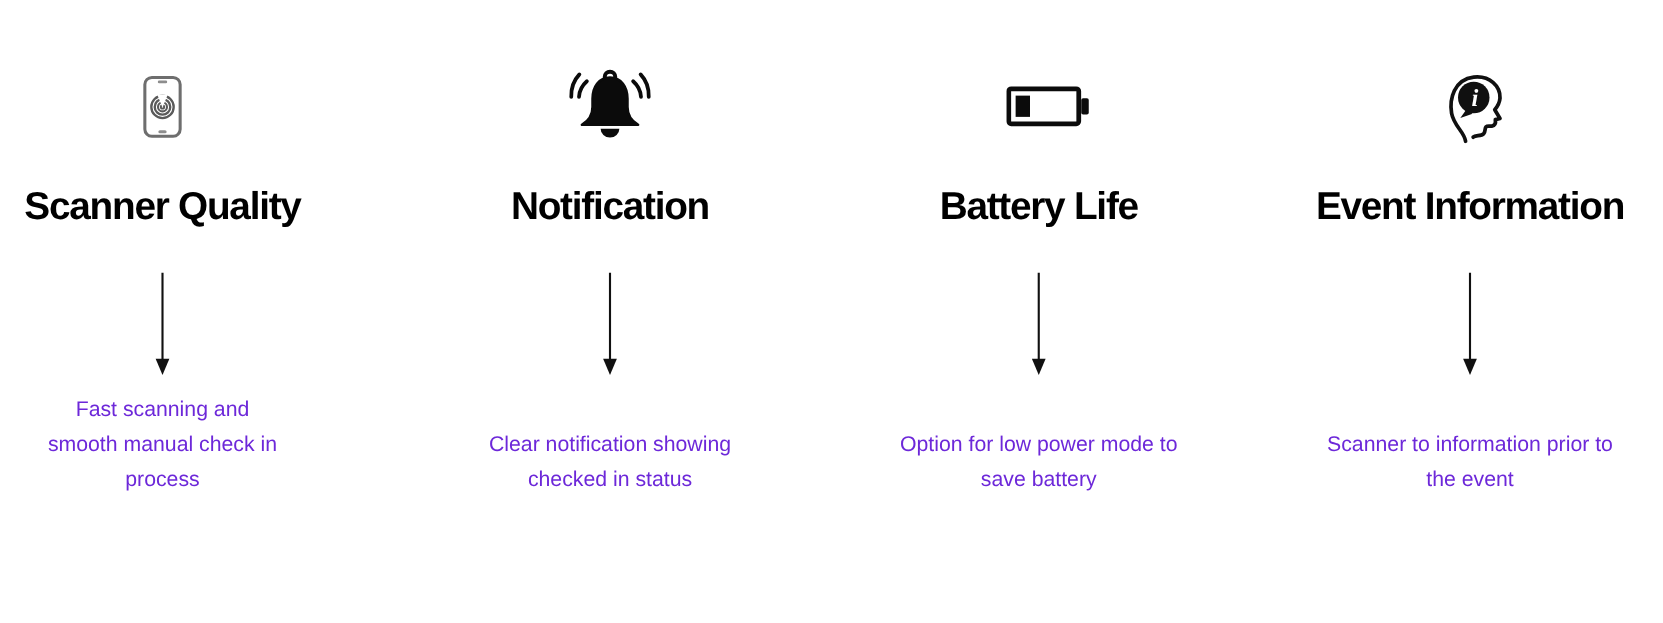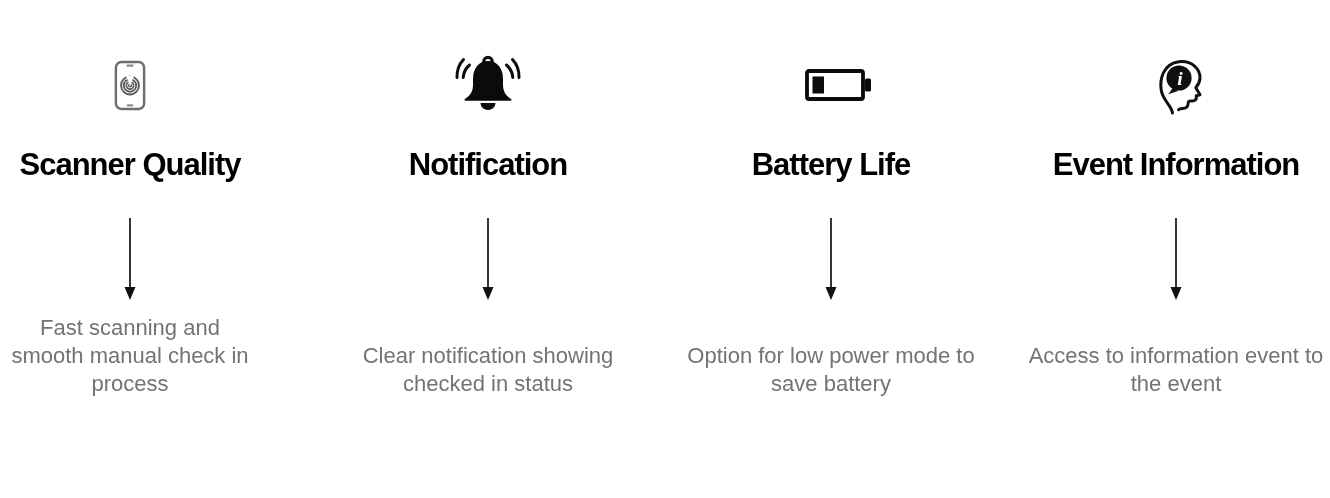--- a/index.html
+++ b/index.html
@@ -21,21 +21,21 @@
   .title { position: absolute; top: 147px; left: 0; width: 100%; margin: 0;
            text-align: center; color: #000000;
            font-weight: bold; font-size: 31px; line-height: 36px;
            letter-spacing: -1px; }
 
   .arrow-box { position: absolute; top: 218px; left: 50%;
                transform: translateX(-50%); width: 14px; height: 82px; }
 
   .desc-box { position: absolute; top: 290px; left: 0; width: 100%; height: 108px;
               display: flex; align-items: flex-end; justify-content: center; }
-  .desc { margin: 0; color: #737373; font-size: 22px; line-height: 28px;
+  .desc { margin: 0; color: #6d28d9; font-size: 17px; line-height: 28px;
           text-align: center; white-space: pre; }
 </style>
 </head>
 <body>
 
 <div id="stage">
 
   <div class="column col-0">
     <div class="icon-box icon-phone">
       <svg width="32" height="51" viewBox="0 0 34 54">
@@ -127,18 +127,18 @@
       </svg>
     </div>
     <h2 class="title">Event Information</h2>
     <div class="arrow-box">
       <svg width="14" height="82" viewBox="0 0 14 82">
         <line x1="7" y1="0" x2="7" y2="70" stroke="#111111" stroke-width="1.7"></line>
         <polygon points="7,82 1.5,69 12.5,69" fill="#111111"></polygon>
       </svg>
     </div>
     <div class="desc-box">
-      <p class="desc">Access to information event to
+      <p class="desc">Scanner to information prior to
 the event</p>
     </div>
   </div>
 
 </div>
 
 </body></html>

